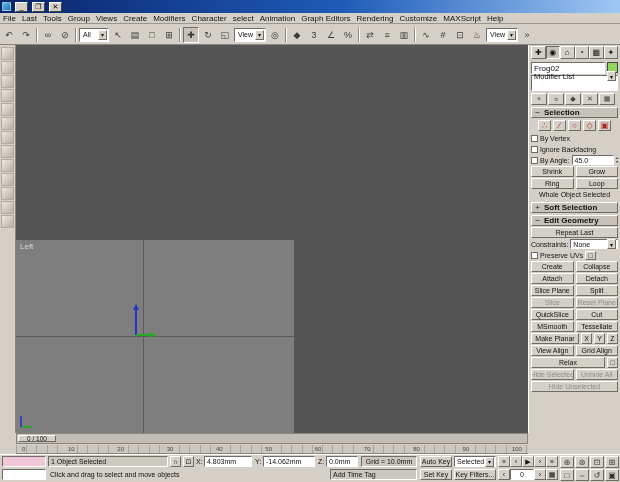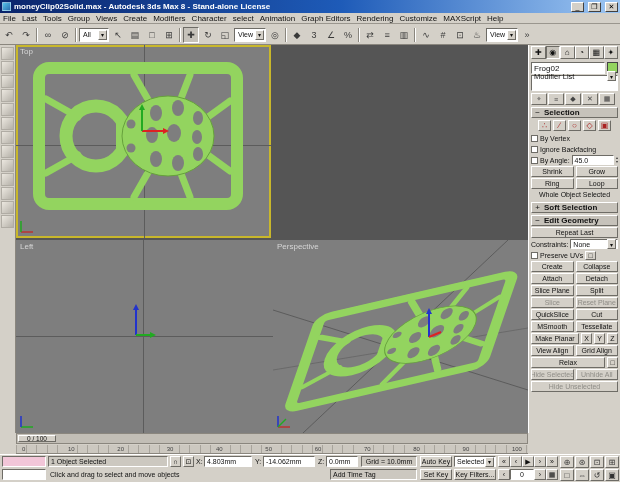--- a/index.html
+++ b/index.html
@@ -124,21 +124,20 @@
         <ellipse cx="166" cy="93" rx="5" ry="7"></ellipse>
       </g>
     </symbol>
   </defs>
 </svg>
 
 <div id="app">
 
   <div class="titlebar">
     <span class="app-icon"></span>
-    <span class="tb-title">moneyClip02Solid.max - Autodesk 3ds Max 8 - Stand-alone License</span>
     <span class="win-btn">_</span>
     <span class="win-btn">❐</span>
     <span class="win-btn">✕</span>
   </div>
 
   <div class="menubar">
     <span class="menu-item">File</span>
     <span class="menu-item">Last</span>
     <span class="menu-item">Tools</span>
     <span class="menu-item">Group</span>
@@ -211,79 +210,38 @@
     <span class="lico"></span>
     <span class="lico"></span>
     <span class="lico"></span>
     <span class="lico"></span>
     <span class="lico"></span>
     <span class="lico"></span>
   </div>
 
   <div class="vp-wrap">
 
-    <div class="vp" id="vp-top">
-      <span class="vp-label">Top</span>
-      <div class="gridline-v" style="left:128px"></div>
-      <div class="gridline-h" style="top:100px"></div>
-      <svg class="beetle-top" width="212" height="150" viewBox="0 0 212 150">
-          <use href="#beetle"></use>
-        </svg>
-      <svg class="gizmo" style="left:120px;top:58px" width="34" height="34" viewBox="0 0 34 34">
-        <line x1="6" y1="28" x2="27" y2="28" stroke="#d22" stroke-width="2"></line>
-        <polygon points="27,25 33,28 27,31" fill="#d22"></polygon>
-        <line x1="6" y1="28" x2="6" y2="7" stroke="#2a2" stroke-width="2"></line>
-        <polygon points="3,7 6,1 9,7" fill="#2a2"></polygon>
-      </svg>
-      <svg class="tripod" width="18" height="16" viewBox="0 0 18 16">
-        <line x1="2" y1="13" x2="14" y2="13" stroke="#b33" stroke-width="1.5"></line>
-        <line x1="2" y1="13" x2="2" y2="2" stroke="#2a2" stroke-width="1.5"></line>
-      </svg>
-    </div>
 
 
     <div class="vp" id="vp-left">
       <span class="vp-label">Left</span>
       <div class="gridline-v" style="left:127px"></div>
       <div class="gridline-h" style="top:96px"></div>
       <svg class="gizmo" style="left:112px;top:62px" width="30" height="36" viewBox="0 0 30 36">
         <line x1="8" y1="33" x2="8" y2="8" stroke="#23c" stroke-width="2"></line>
         <polygon points="5,8 8,2 11,8" fill="#23c"></polygon>
         <line x1="8" y1="33" x2="22" y2="33" stroke="#2a2" stroke-width="2"></line>
         <polygon points="22,30 28,33 22,36" fill="#2a2"></polygon>
       </svg>
       <svg class="tripod" width="18" height="16" viewBox="0 0 18 16">
         <line x1="2" y1="13" x2="14" y2="13" stroke="#2a2" stroke-width="1.5"></line>
         <line x1="2" y1="13" x2="2" y2="2" stroke="#23c" stroke-width="1.5"></line>
       </svg>
     </div>
 
-    <div class="vp" id="vp-persp">
-      <span class="vp-label">Perspective</span>
-      <svg style="position:absolute;left:0;top:0" width="255" height="193">
-        <line x1="0" y1="70" x2="255" y2="150" stroke="#5c5c5c"></line>
-        <line x1="30" y1="193" x2="235" y2="0" stroke="#5c5c5c"></line>
-        <line x1="0" y1="130" x2="255" y2="88" stroke="#6a6a6a"></line>
-      </svg>
-      <div class="persp-obj">
-        <svg width="212" height="150" viewBox="0 0 212 150">
-            <use href="#beetle"></use>
-          </svg>
-      </div>
-      <svg class="gizmo" style="left:148px;top:66px" width="26" height="34" viewBox="0 0 26 34">
-        <line x1="8" y1="31" x2="8" y2="8" stroke="#23c" stroke-width="2"></line>
-        <polygon points="5,8 8,2 11,8" fill="#23c"></polygon>
-        <line x1="8" y1="31" x2="20" y2="26" stroke="#d22" stroke-width="2"></line>
-      </svg>
-      <svg class="tripod" width="18" height="16" viewBox="0 0 18 16">
-        <line x1="2" y1="13" x2="14" y2="13" stroke="#b33" stroke-width="1.5"></line>
-        <line x1="2" y1="13" x2="2" y2="2" stroke="#23c" stroke-width="1.5"></line>
-        <line x1="2" y1="13" x2="10" y2="5" stroke="#2a2" stroke-width="1.5"></line>
-      </svg>
-    </div>
   </div>
 
   <div class="cmd">
     <div class="cp-tabs">
       <span class="cp-tab">✚</span>
       <span class="cp-tab active">◉</span>
       <span class="cp-tab">⌂</span>
       <span class="cp-tab">◔</span>
       <span class="cp-tab">▦</span>
       <span class="cp-tab">✦</span>

